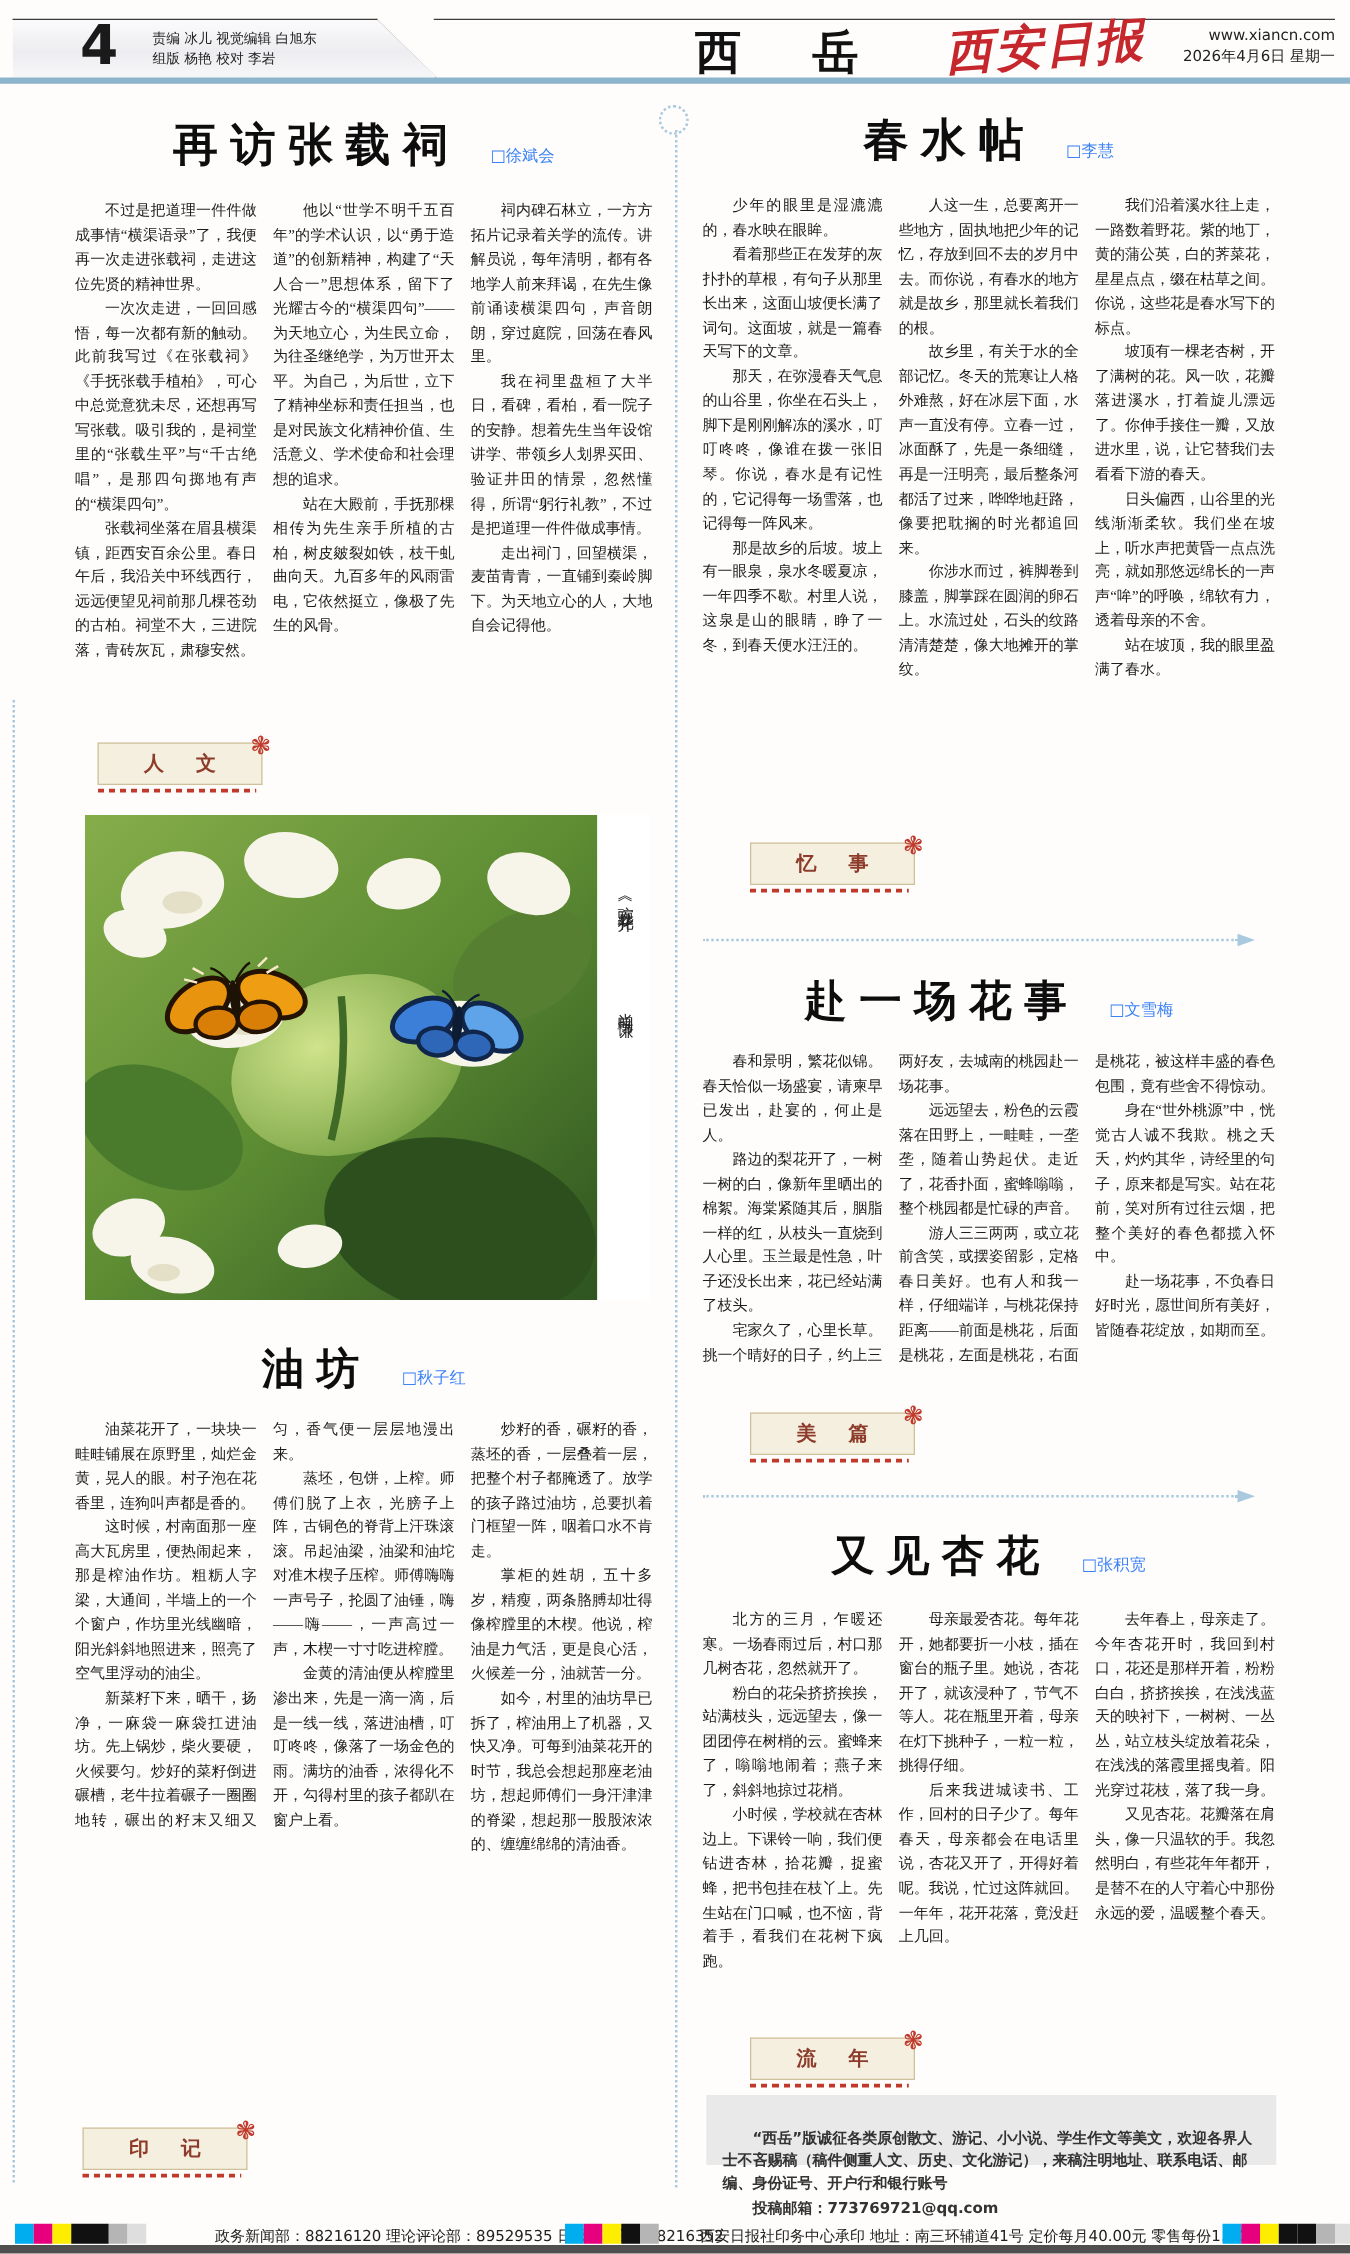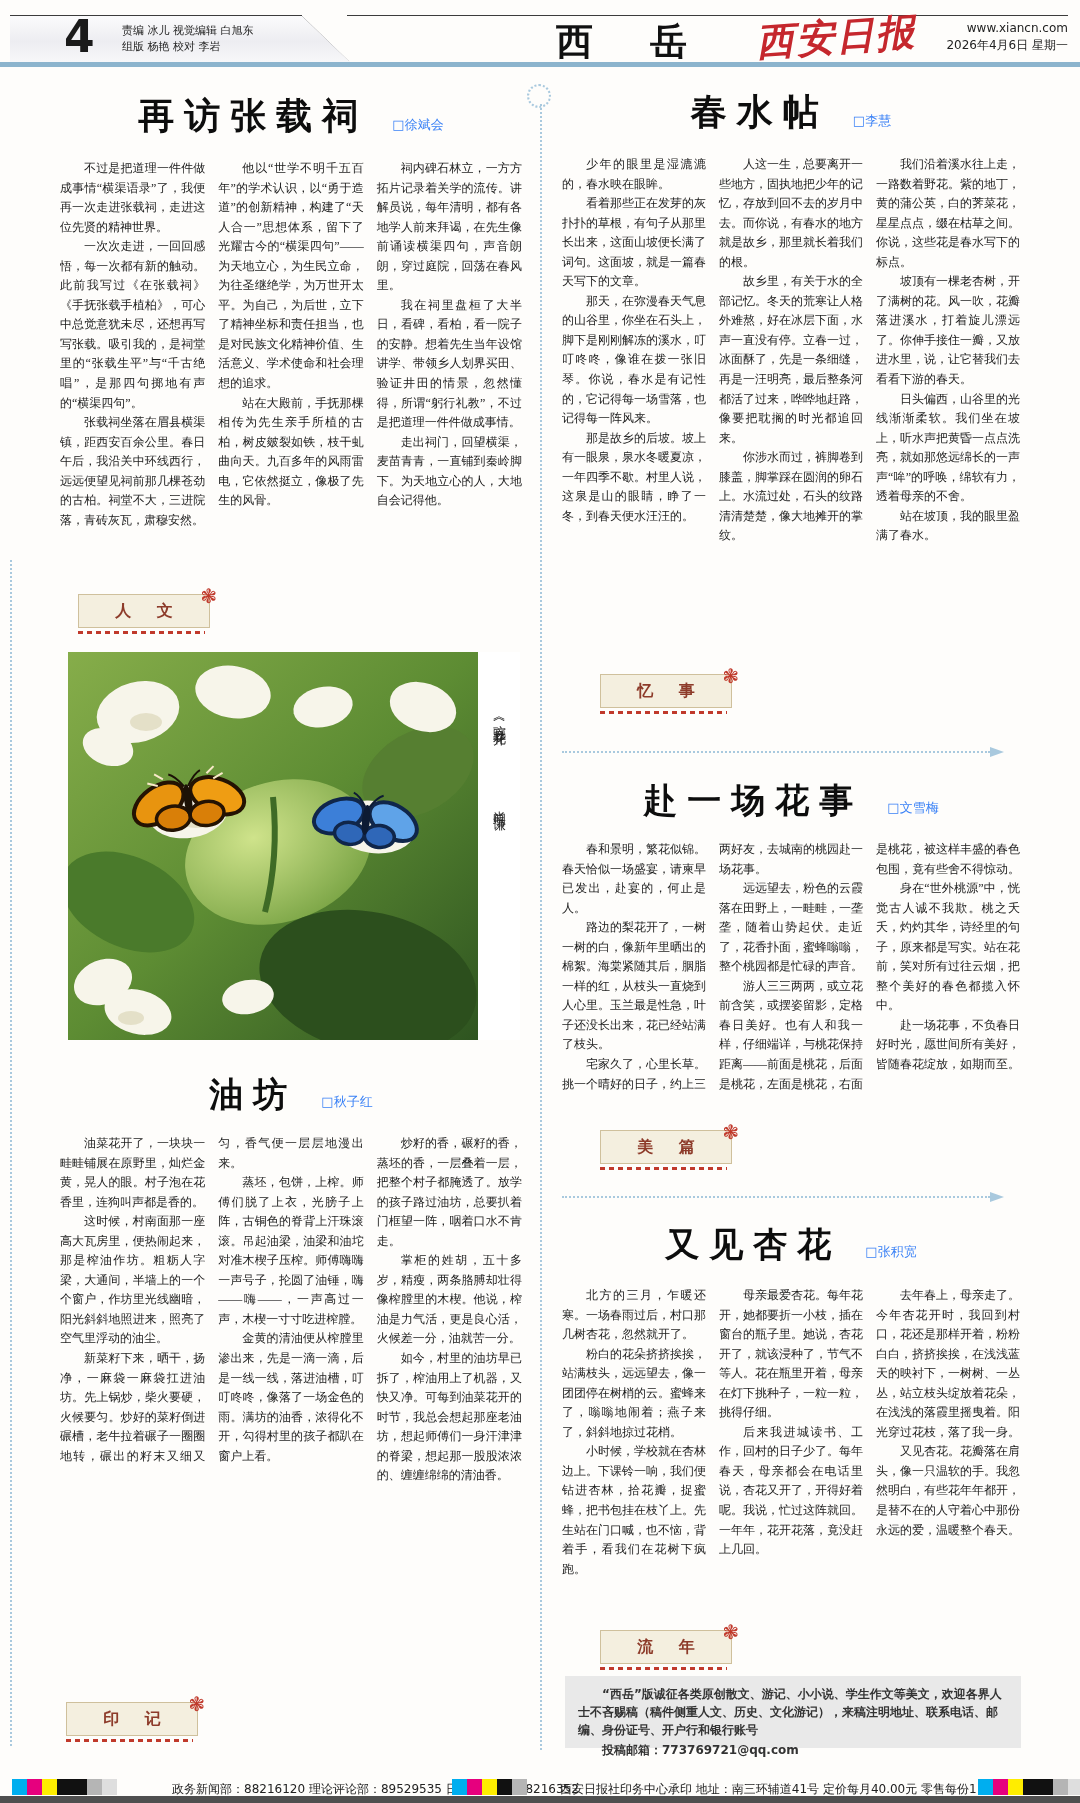--- a/index.html
+++ b/index.html
@@ -48,22 +48,22 @@
   .seal-dashes{margin-top:3px;height:3px;width:96%;
         background:repeating-linear-gradient(90deg,#c0392b 0 5px,transparent 5px 9px);}
   
   .photo-wrap{position:absolute;left:68px;top:652px;width:452px;height:388px;display:flex;}
   .photo-svg{width:410px;height:388px;display:block;}
   .photo-caption{width:42px;background:#ffffff;display:flex;flex-direction:column;
         align-items:center;padding-top:60px;gap:70px;}
   .caption-v{writing-mode:vertical-rl;text-orientation:upright;font-size:13px;letter-spacing:3px;color:#222;
         font-family:"DejaVu Serif",serif;}
   
-  .notice{position:absolute;left:565px;top:1676px;width:456px;height:72px;background:#e9e9e9;
-        padding:9px 13px;box-sizing:border-box;font-size:12px;line-height:18px;color:#333;font-weight:600;}
+  .notice{position:absolute;left:565px;top:1676px;width:456px;height:56px;background:#e9e9e9;
+        padding:25px 13px;box-sizing:border-box;font-size:12px;line-height:18px;color:#333;font-weight:600;}
   .notice p{margin:0;}
   .notice .l1{text-indent:2em;}
   .notice .l2{text-indent:2em;margin-top:2px;}
   
   .cmyk{position:absolute;top:1779px;display:flex;}
   .cmyk i{width:15px;height:16px;display:block;}
   .foot-text{position:absolute;top:1781px;font-size:12px;color:#222;white-space:nowrap;}
   .bottom-strip{position:absolute;left:0;top:1796px;width:1080px;height:7px;background:#4f4f4f;}
 </style>
 </head>

